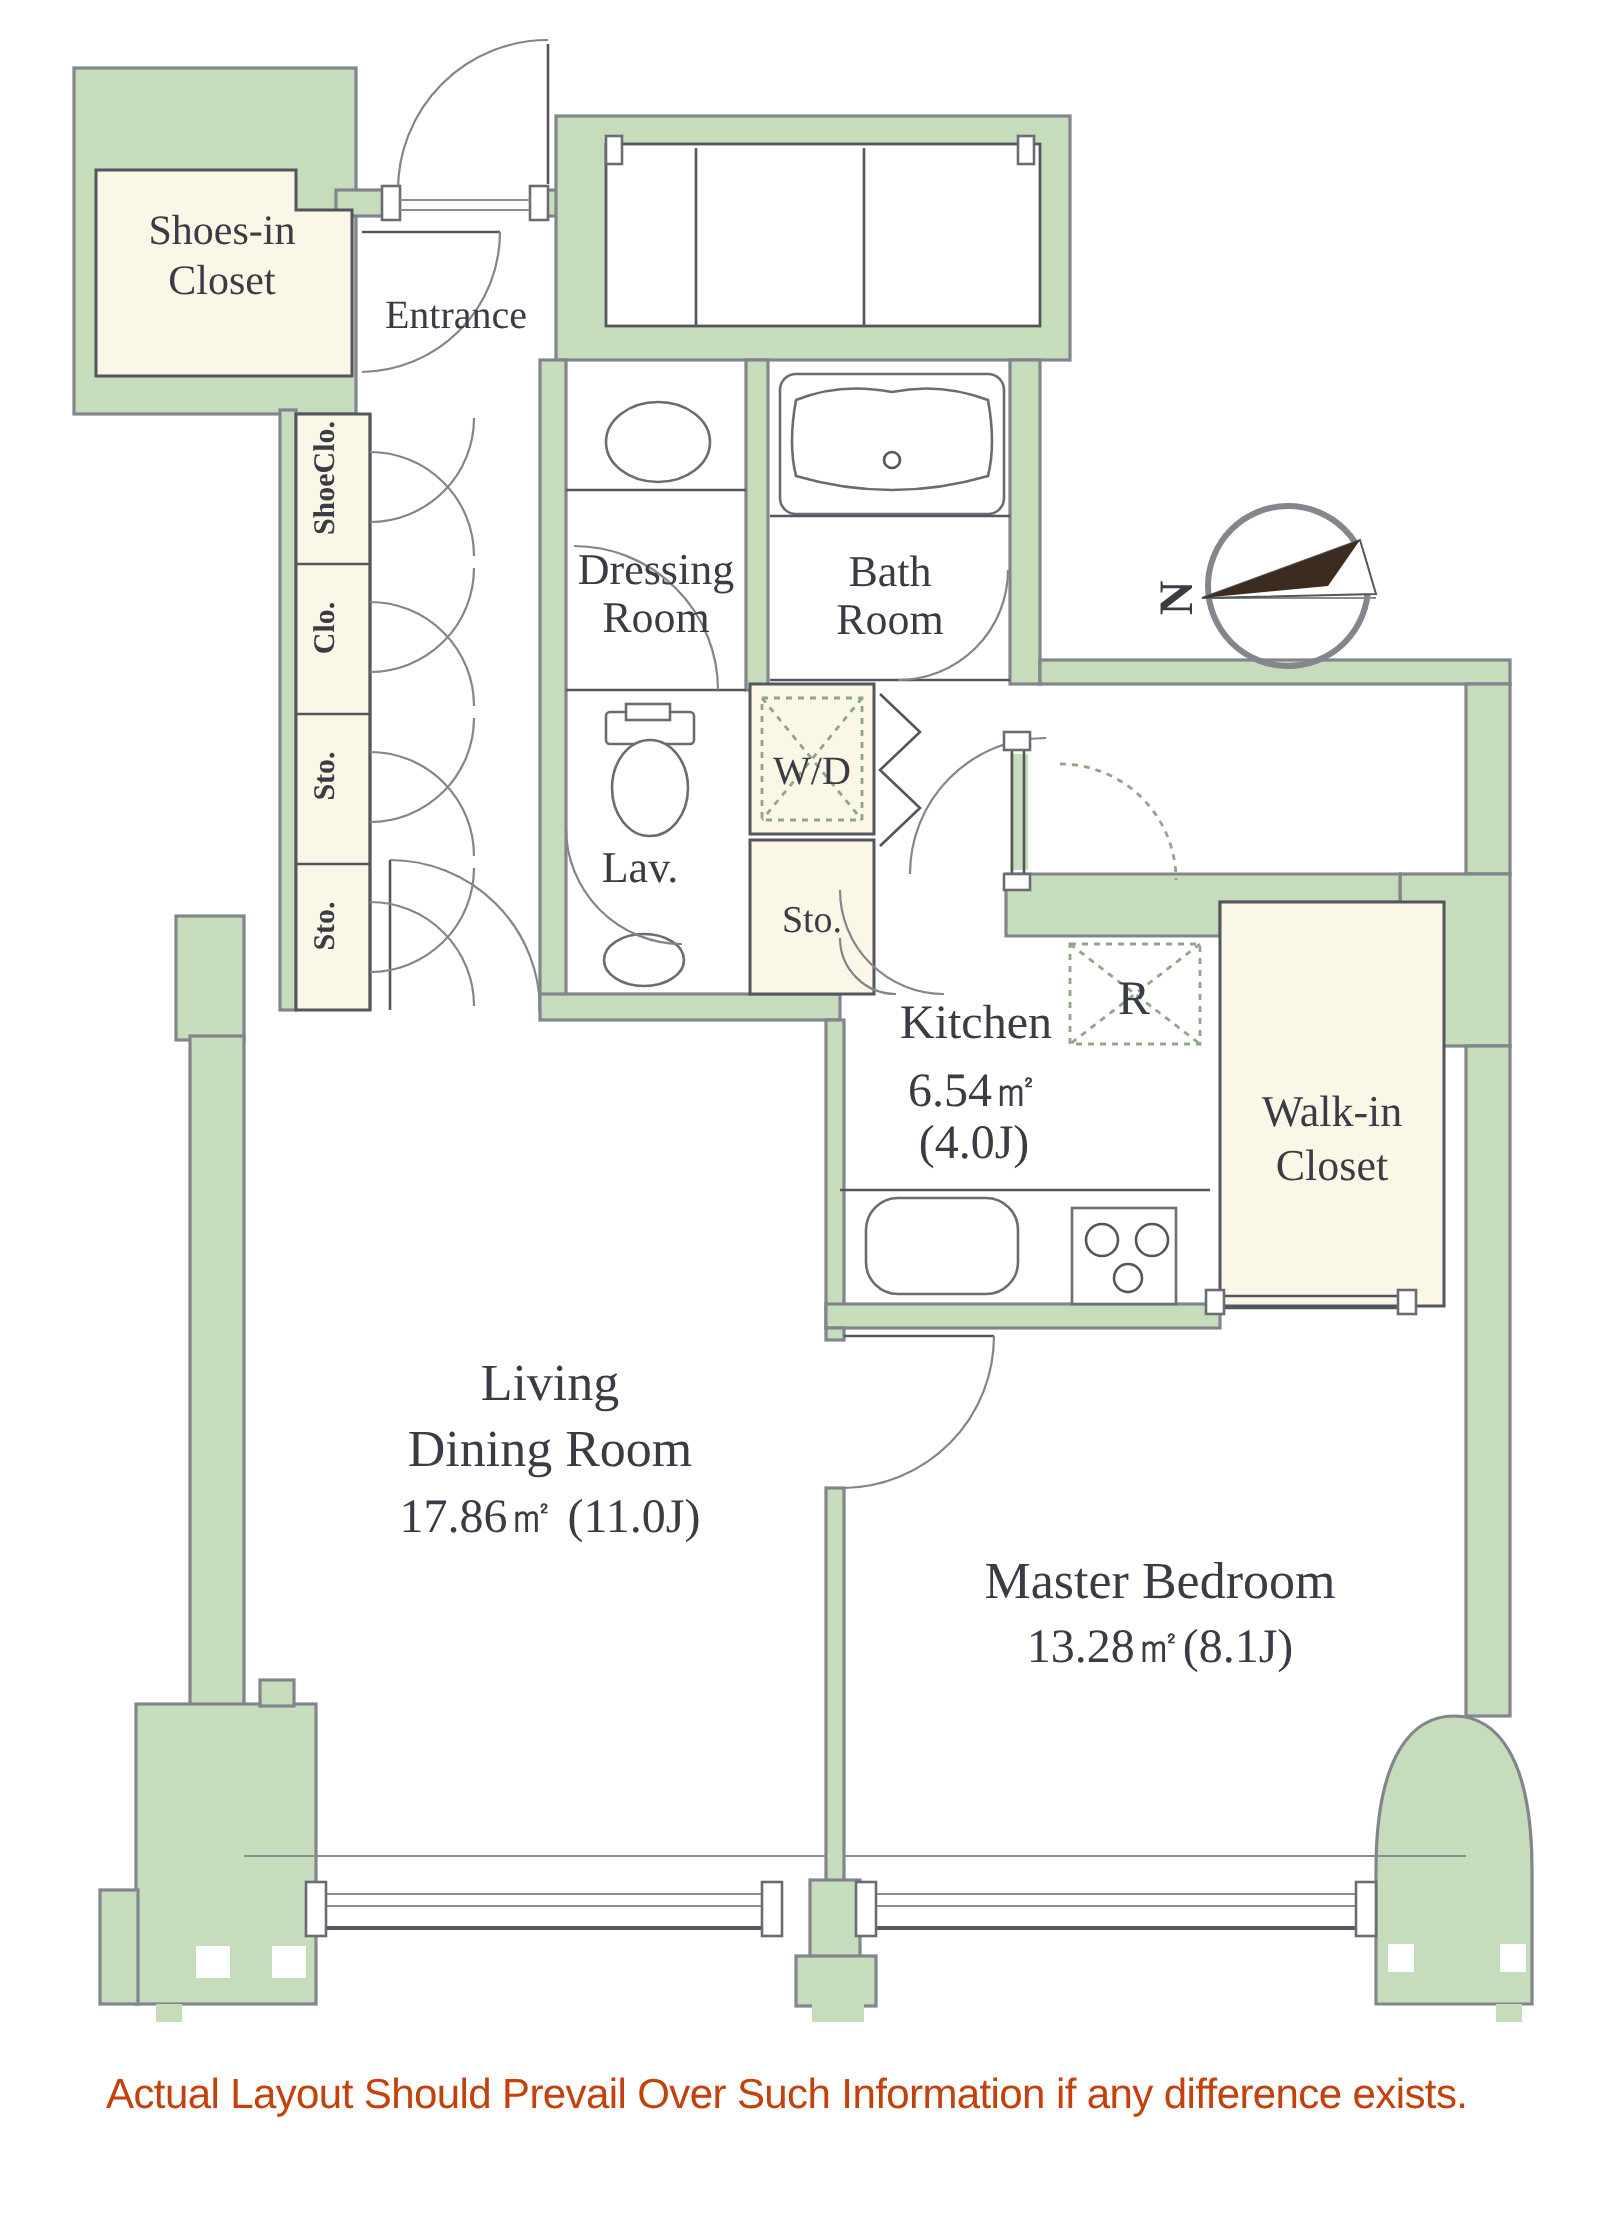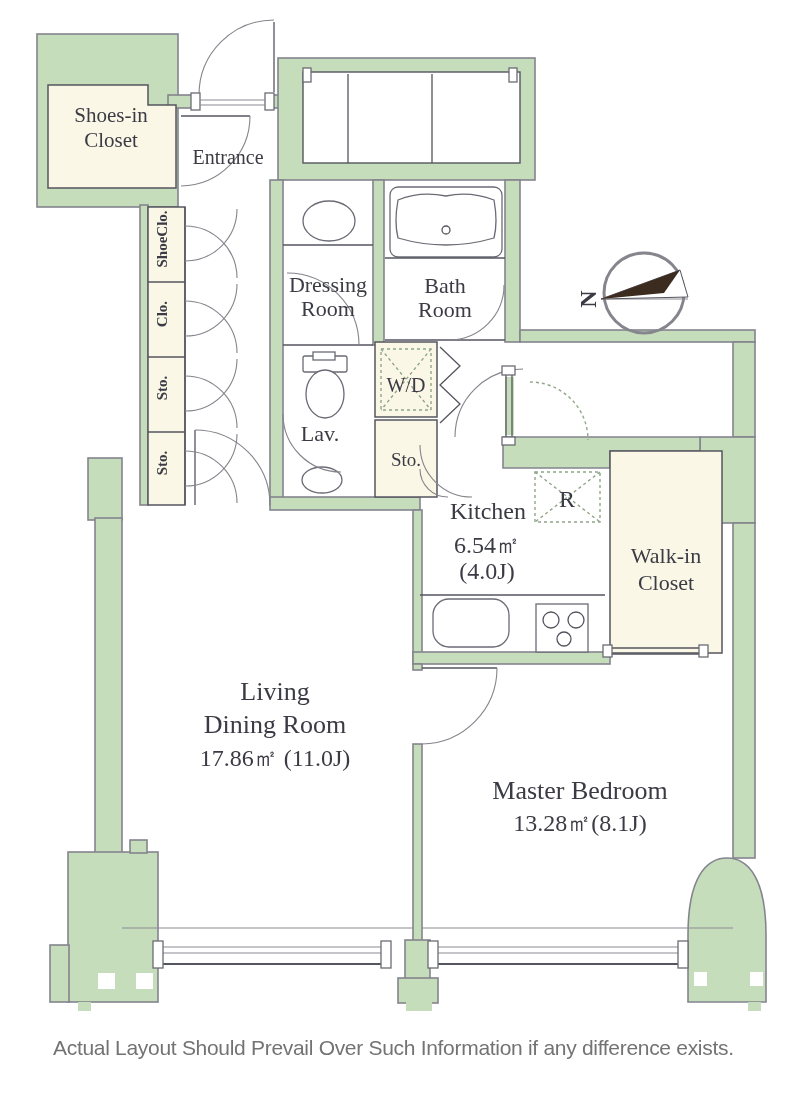--- a/index.html
+++ b/index.html
@@ -20,21 +20,21 @@
   .fix{fill:#ffffff;stroke:#6b6b75;stroke-width:1.3;}
   .dashg{fill:none;stroke:var(--dash);stroke-width:1.4;stroke-dasharray:3 3;}
   .arc{fill:none;stroke:#84848c;stroke-width:1.1;}
   .lbl{fill:var(--label);font-family:"Liberation Serif","DejaVu Serif","DejaVu Sans",serif;}
   .s26{font-size:26px;} .s24{font-size:24px;} .s22{font-size:22px;}
   .s21{font-size:21px;} .s20{font-size:20px;} .s19{font-size:19px;}
   .s15b{font-size:15px;font-weight:bold;}
   .mid{text-anchor:middle;}
   .disclaimer{position:absolute;left:53px;top:1036px;width:740px;
               font-family:"Liberation Sans","DejaVu Sans",sans-serif;
-              font-size:21px;letter-spacing:-0.3px;color:#737373;}
+              font-size:21px;letter-spacing:-0.3px;color:#c2410c;}
 </style>
 </head>
 <body>
 
 <div class="stage">
 <svg width="807" height="1108" viewBox="0 0 807 1108">
 
   <g>
     <rect class="wall" x="37" y="34" width="141" height="173"></rect>
     <rect class="wall" x="140" y="205" width="8" height="300"></rect>

